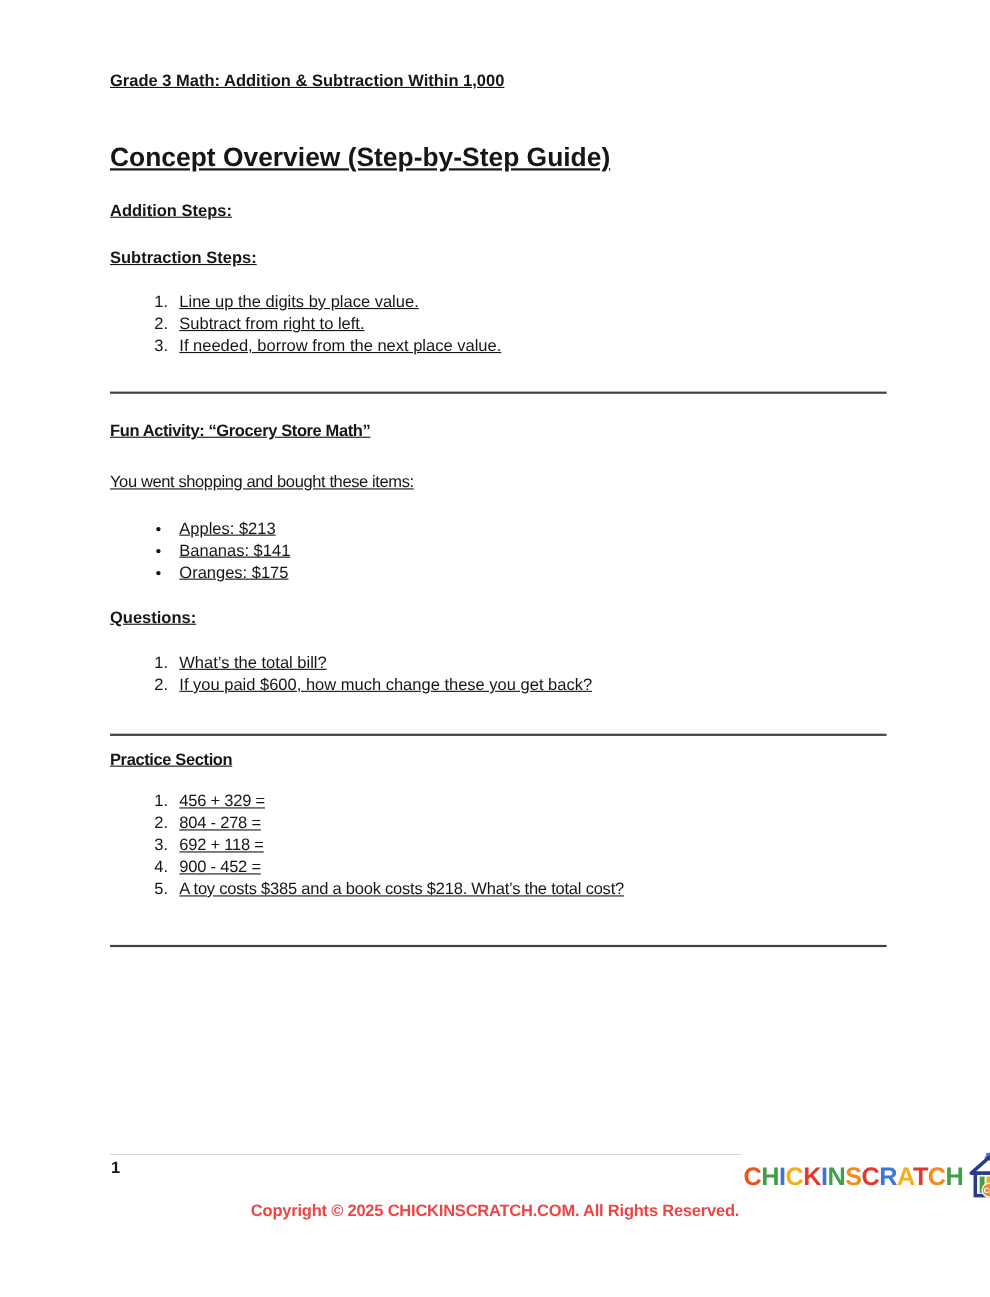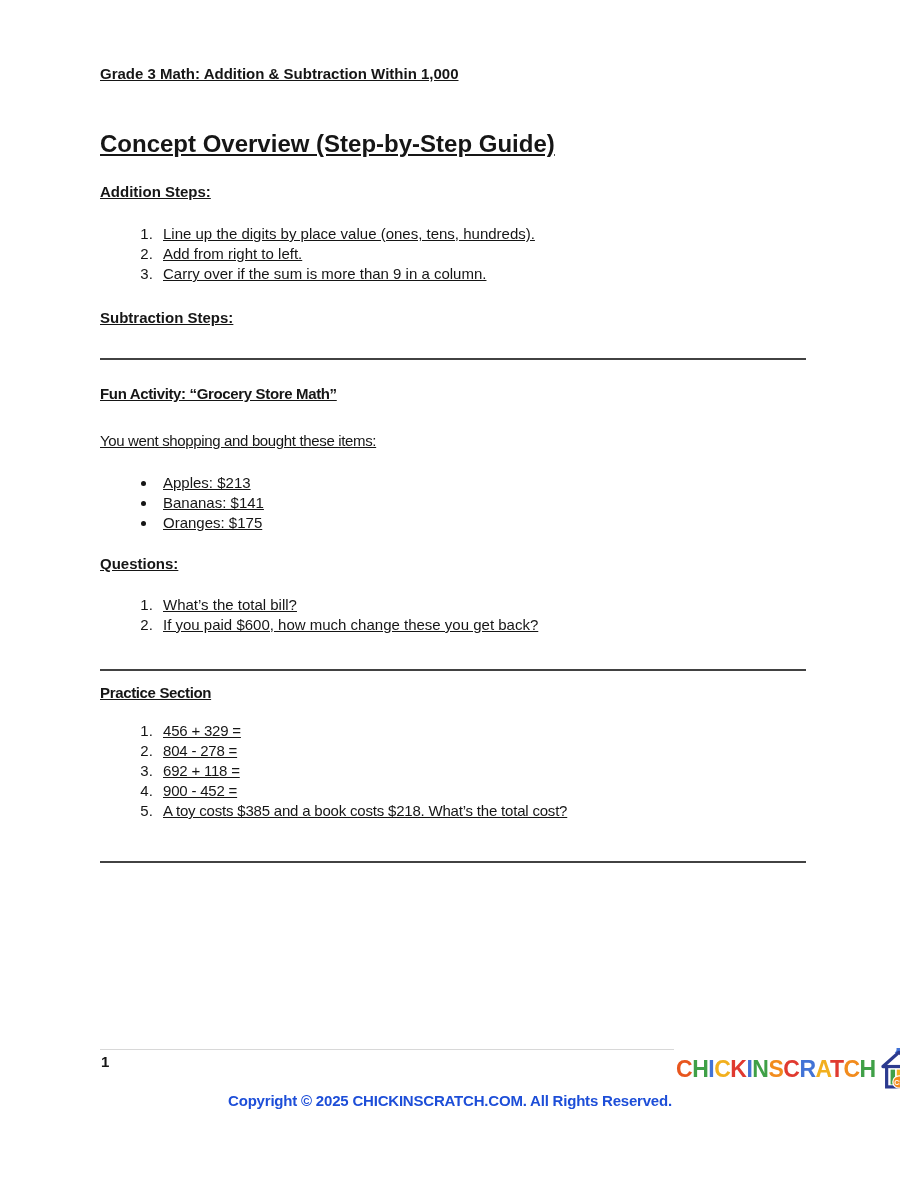--- a/index.html
+++ b/index.html
@@ -84,27 +84,27 @@
 <body>
 
 <div class="page">
   <div class="content">
 
     <div class="doc-title">Grade 3 Math: Addition &amp; Subtraction Within 1,000</div>
 
     <div class="h1">Concept Overview (Step-by-Step Guide)</div>
 
     <div class="h2 h2-addition">Addition Steps:</div>
-    <ol>
-      <li><span>Line up the digits by place value (ones, tens, hundreds).</span></li>
-      <li><span>Add from right to left.</span></li>
-      <li><span>Carry over if the sum is more than 9 in a column.</span></li>
-    </ol>
 
     <div class="h2 h2-subtraction">Subtraction Steps:</div>
+    <ol class="sub-list">
+      <li><span>Line up the digits by place value.</span></li>
+      <li><span>Subtract from right to left.</span></li>
+      <li><span>If needed, borrow from the next place value.</span></li>
+    </ol>
 
     <hr class="divider divider-1">
 
     <div class="h2 h2-fun">Fun Activity: “Grocery Store Math”</div>
     <p class="intro">You went shopping and bought these items:</p>
     <ul>
       <li><span>Apples: $213</span></li>
       <li><span>Bananas: $141</span></li>
       <li><span>Oranges: $175</span></li>
     </ul>
@@ -140,14 +140,14 @@
       <polygon points="2,15 15,3.5 28,15" fill="#ffffff" stroke="#2B3A8F" stroke-width="2.6" stroke-linejoin="round"></polygon>
       <rect x="5" y="15" width="20" height="16.5" fill="#ffffff" stroke="#2B3A8F" stroke-width="2.6"></rect>
       <rect x="8.2" y="17.5" width="3.6" height="12" fill="#3FA047"></rect>
       <rect x="13.2" y="17.5" width="3.6" height="12" fill="#F2B01E"></rect>
       <rect x="18.2" y="17.5" width="3.6" height="12" fill="#E03A30"></rect>
       <circle cx="15" cy="27.5" r="5" fill="#F28C1E" stroke="#ffffff" stroke-width="1"></circle>
       <text x="15" y="29.6" text-anchor="middle" font-size="5.5" font-weight="bold" fill="#ffffff" font-family="Liberation Sans, sans-serif">CS</text>
     </svg>
   </div>
 
-  <div class="copyright" style="color: #1d4ed8;">Copyright © 2025 CHICKINSCRATCH.COM. All Rights Reserved.</div>
+  <div class="copyright" style="color: #ef4444;">Copyright © 2025 CHICKINSCRATCH.COM. All Rights Reserved.</div>
 </div>
 
 </body></html>

